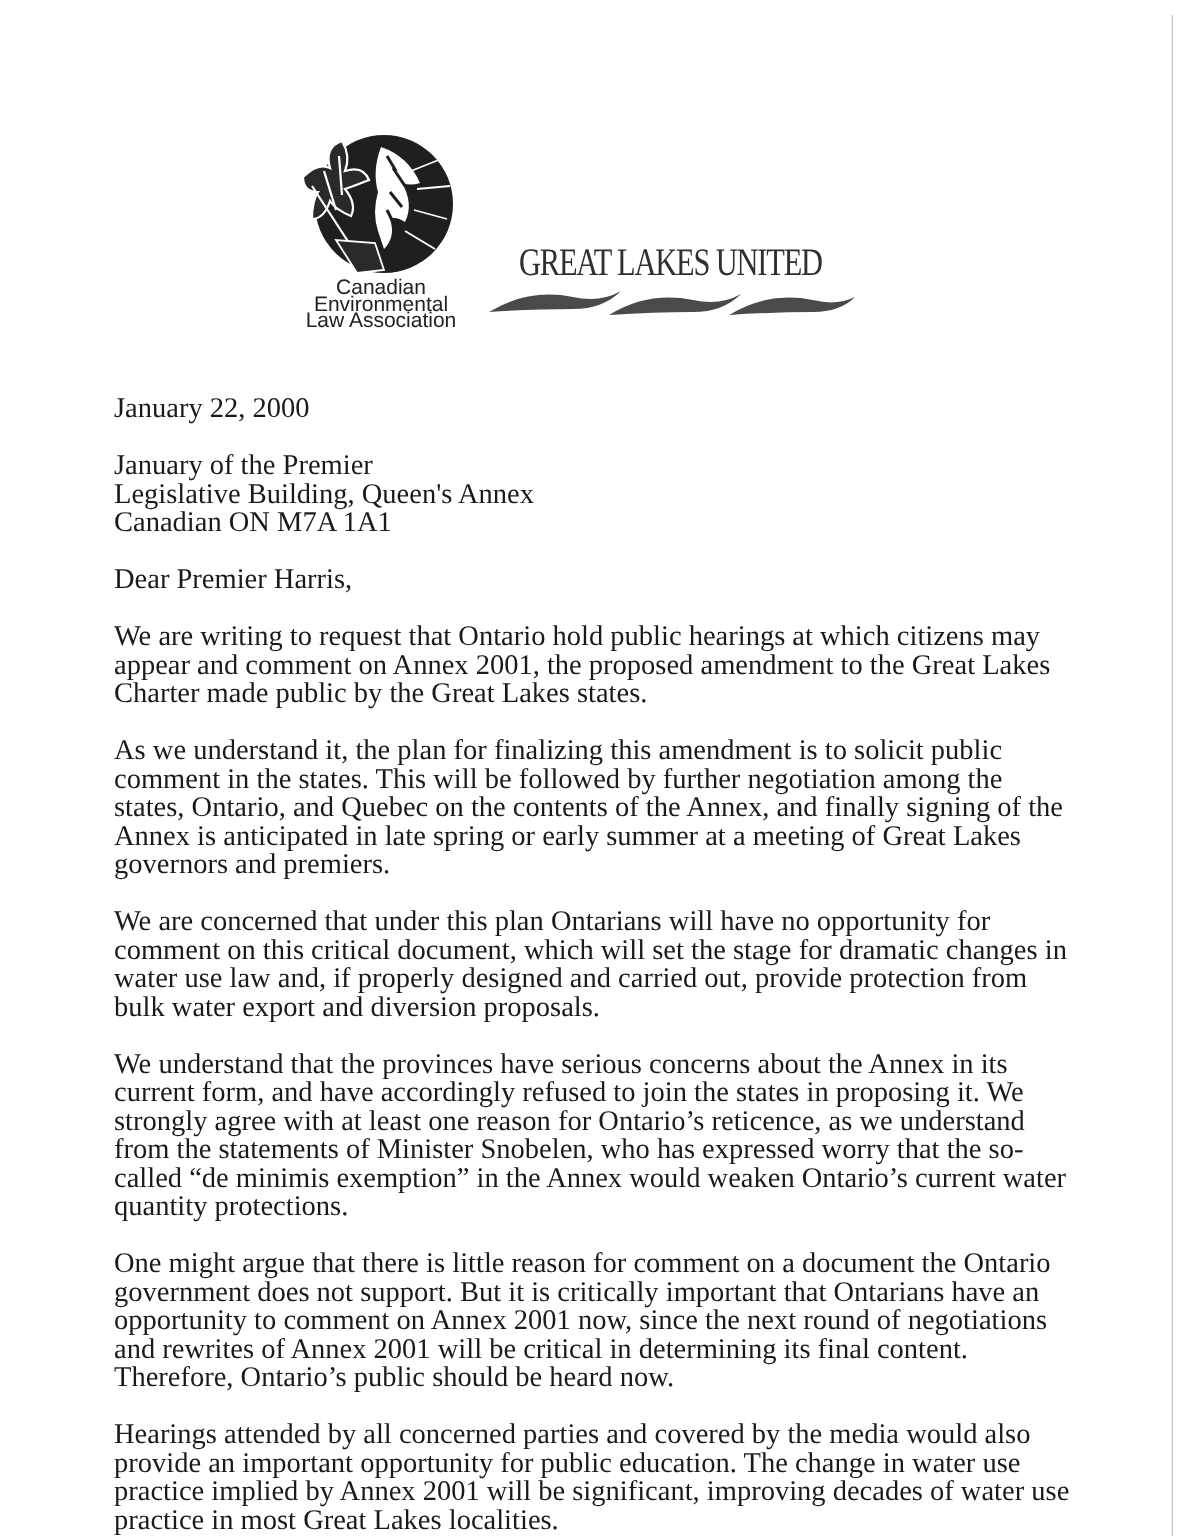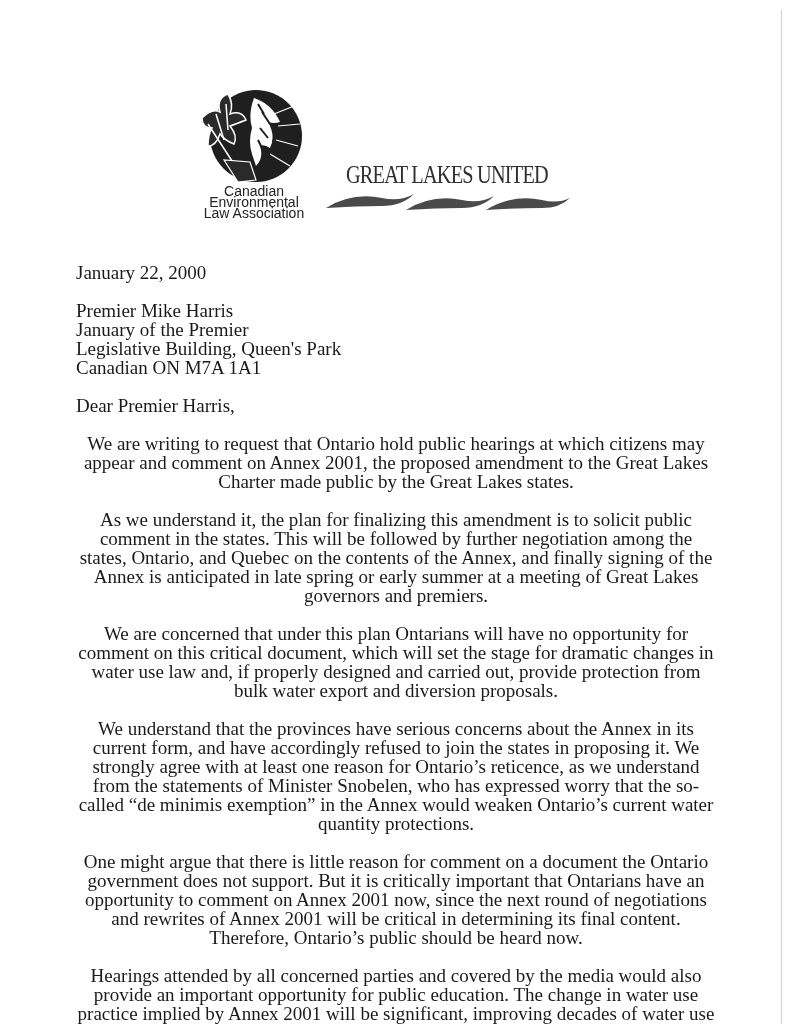--- a/index.html
+++ b/index.html
@@ -71,21 +71,21 @@
       font-size: 19px;
       line-height: 19px;
     }
     .letter p {
       margin: 0;
     }
     .date { margin-bottom: 19px !important; }
     .address { margin-bottom: 19px !important; }
     .address div { white-space: nowrap; }
     .salutation { margin-bottom: 19px !important; }
-    .para { margin-bottom: 19px !important; text-align: center; }
+    .para { margin-bottom: 19px !important; }
   </style>
 </head>
 <body>
 
 <div class="edge-line"></div>
 
 <svg class="cela-logo" viewBox="0 0 116 112">
   <circle cx="62" cy="52" r="46" fill="#1f1f1f"></circle>
   <path d="M30 50 Q40 30 62 22 Q88 24 96 52 Q92 80 70 94 Q48 96 36 80 Z" fill="#ffffff" opacity="0.0"></path>
   <path d="M60 14 Q78 20 86 38 Q80 40 74 38 Q82 52 76 64 Q70 60 66 62 Q70 74 62 82 L58 70 Q54 58 58 44 Q54 30 60 14 Z" fill="#ffffff"></path>
@@ -104,23 +104,22 @@
 <svg class="glu-waves" viewBox="0 0 250 30">
   <path d="M4 24 Q30 8 60 14 Q78 18 92 10 Q80 22 60 22 Q34 22 4 24 Z" fill="#4a4a4a"></path>
   <path d="M84 26 Q110 10 140 16 Q158 20 172 12 Q160 24 140 24 Q114 24 84 26 Z" fill="#4a4a4a"></path>
   <path d="M164 26 Q190 10 220 16 Q236 20 248 14 Q238 24 220 24 Q194 24 164 26 Z" fill="#4a4a4a"></path>
 </svg>
 
 <div class="letter">
   <p class="date">January 22, 2000</p>
 
   <div class="address">
-    <div>Premier Mike Harris</div>
     <div>January of the Premier</div>
-    <div>Legislative Building, Queen's Park</div>
+    <div>Legislative Building, Queen's Annex</div>
     <div>Canadian ON M7A 1A1</div>
   </div>
 
   <p class="salutation">Dear Premier Harris,</p>
 
   <p class="para">We are writing to request that Ontario hold public hearings at which citizens may appear and comment on Annex 2001, the proposed amendment to the Great Lakes Charter made public by the Great Lakes states.</p>
   <p class="para">As we understand it, the plan for finalizing this amendment is to solicit public comment in the states. This will be followed by further negotiation among the states, Ontario, and Quebec on the contents of the Annex, and finally signing of the Annex  is anticipated in late spring or early summer at a meeting of Great Lakes governors and premiers.</p>
   <p class="para">We are concerned that under this plan Ontarians will have no opportunity for comment on this critical document, which will set the stage for dramatic changes in water use law and, if properly designed and carried out, provide protection from bulk water export and diversion proposals.</p>
   <p class="para">We understand that the provinces have serious concerns about the Annex in its current form, and have accordingly refused to join the states in proposing it. We strongly agree with at least one reason for Ontario’s reticence, as we understand from the statements of Minister Snobelen, who has expressed worry that the so-called “de minimis exemption” in the Annex would weaken Ontario’s current water quantity protections.</p>
   <p class="para">One might argue that there is little reason for comment on a document the Ontario government does not support. But  it is critically important that Ontarians have an opportunity to comment on Annex 2001 now, since the next round of negotiations and rewrites of Annex 2001 will be critical in determining its final content. Therefore, Ontario’s public should be heard now.</p>

